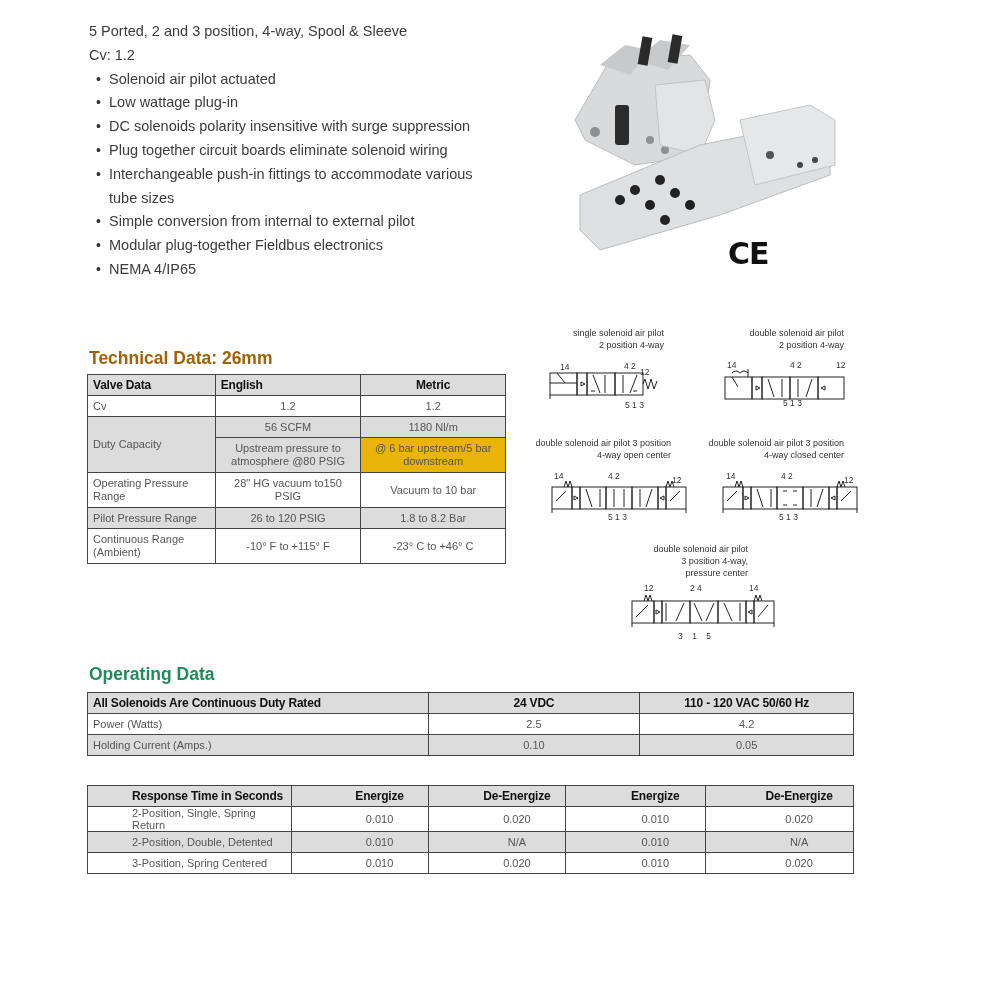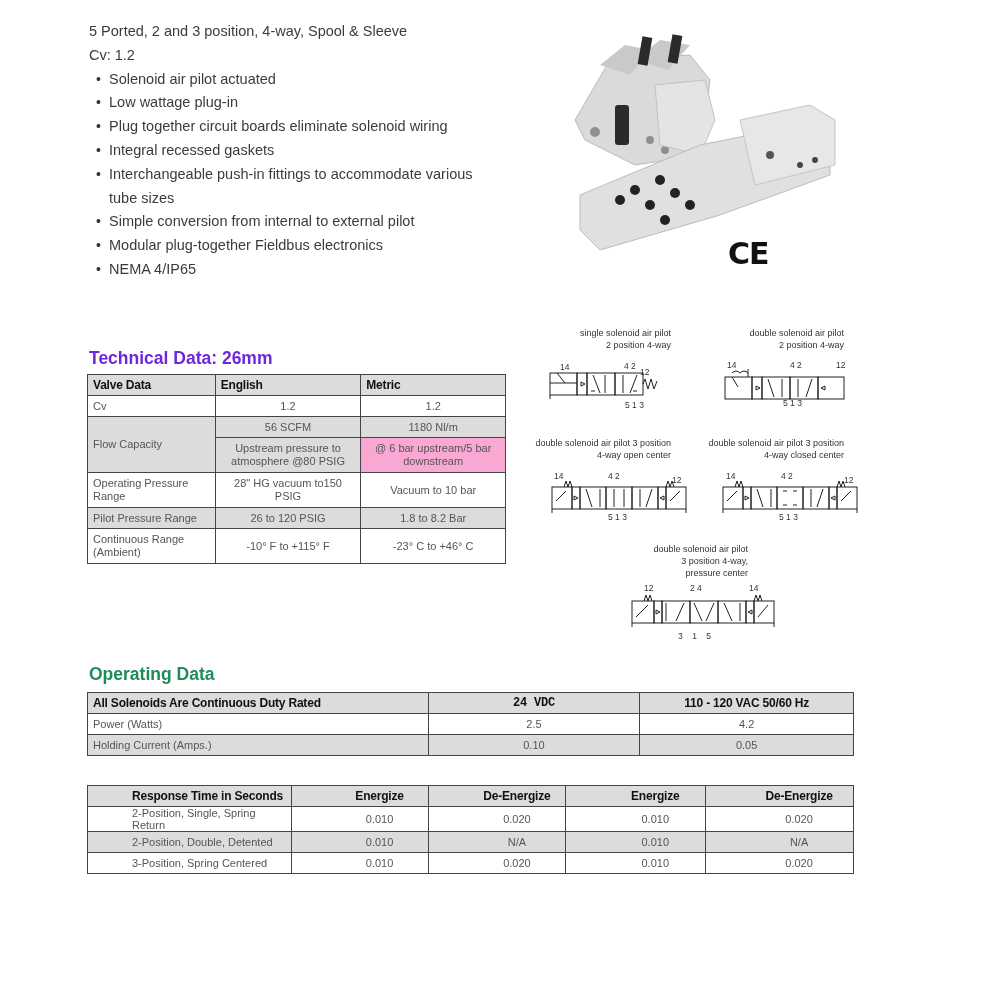--- a/index.html
+++ b/index.html
@@ -48,22 +48,22 @@
 </style>
 </head>
 <body>
 
 <div id="intro" class="abs">
   <div class="line">5 Ported, 2 and 3 position, 4-way, Spool &amp; Sleeve</div>
   <div class="line">Cv: 1.2</div>
   <ul>
     <li>Solenoid air pilot actuated</li>
     <li>Low wattage plug-in</li>
+    <li>DC solenoids polarity insensitive with surge suppression</li>
     <li>Plug together circuit boards eliminate solenoid wiring</li>
-    <li>Integral recessed gaskets</li>
     <li>Interchangeable push-in fittings to accommodate various</li>
     <div>tube sizes</div>
     <li>Simple conversion from internal to external pilot</li>
     <li>Modular plug-together Fieldbus electronics</li>
     <li>NEMA 4/IP65</li>
   </ul>
 </div>
 
 <svg id="product" class="abs" viewBox="0 0 320 260">
   <g>
@@ -88,67 +88,67 @@
     <circle cx="120" cy="155" r="5" fill="#222"></circle>
     <circle cx="135" cy="168" r="5" fill="#222"></circle>
     <circle cx="150" cy="180" r="5" fill="#222"></circle>
     <circle cx="230" cy="130" r="4" fill="#555"></circle>
     <circle cx="260" cy="140" r="3" fill="#444"></circle>
     <circle cx="275" cy="135" r="3" fill="#444"></circle>
   </g>
 </svg>
 <div id="ce-mark" class="abs">CE</div>
 
-<div id="tech-title" class="abs section-title" style="color: #6d28d9;">Technical Data: 26mm</div>
+<div id="tech-title" class="abs section-title" style="color: #a16207;">Technical Data: 26mm</div>
 <table id="tech-table">
   <colgroup>
       <col style="width:128px">
       <col style="width:146px">
       <col style="width:145px">
     </colgroup>
   <tbody>
       <tr>
     <th style="background: rgb(220, 220, 220);">Valve Data</th>
     <th style="background: rgb(220, 220, 220);">English</th>
-    <th style="background: rgb(220, 220, 220);">Metric</th>
+    <th style="background: rgb(220, 220, 220); text-align: center;">Metric</th>
   </tr>
   <tr>
     <td>Cv</td>
     <td class="c">1.2</td>
     <td class="c">1.2</td>
   </tr>
   <tr class="g">
-    <td rowspan="2" style="background: rgb(220, 220, 220);">Flow Capacity</td>
+    <td rowspan="2" style="background: rgb(220, 220, 220);">Duty Capacity</td>
     <td class="c" style="background: rgb(220, 220, 220);">56 SCFM</td>
     <td class="c" style="background: rgb(220, 220, 220);">1180 Nl/m</td>
   </tr>
   <tr class="g">
     <td class="c" style="height: 34px; background: rgb(220, 220, 220);">Upstream pressure to atmosphere @80 PSIG</td>
-    <td class="c" style="background: #f9a8d4;">@ 6 bar upstream/5 bar downstream</td>
+    <td class="c" style="background: #eab308;">@ 6 bar upstream/5 bar downstream</td>
   </tr>
   <tr>
     <td style="height:34px">Operating Pressure Range</td>
     <td class="c">28" HG vacuum to150 PSIG</td>
     <td class="c">Vacuum to 10 bar</td>
   </tr>
   <tr class="g">
     <td style="background: rgb(220, 220, 220);">Pilot Pressure Range</td>
     <td class="c" style="background: rgb(220, 220, 220);">26 to 120 PSIG</td>
     <td class="c" style="background: rgb(220, 220, 220);">1.8 to 8.2 Bar</td>
   </tr>
   <tr>
     <td style="height:34px">Continuous Range (Ambient)</td>
     <td class="c">-10° F to +115° F</td>
     <td class="c">-23° C to +46° C</td>
   </tr>
 </tbody>
   </table>
 
 <div class="diag" style="left:545px;top:327px;width:140px;height:85px;">
-  <div class="diag-cap" style="right:14px;top:0;">
+  <div class="diag-cap" style="right:21px;top:0;">
     <div>single solenoid air pilot</div>
     <div>2 position 4-way</div>
   </div>
   <span class="port" style="left:15px;top:35px;">14</span>
   <span class="port" style="left:79px;top:34px;">4  2</span>
   <span class="port" style="left:95px;top:40px;">12</span>
   <span class="port" style="left:80px;top:73px;">5 1 3</span>
   <svg class="sym" style="left:0;top:44px" width="115" height="30" viewBox="0 0 115 30">
     <g fill="none" stroke="#222" stroke-width="1">
       <rect x="5" y="2" width="27" height="22"></rect>
@@ -313,21 +313,21 @@
 <div id="op-title" class="abs section-title" style="color: rgb(31, 138, 90);">Operating Data</div>
 <table id="elec-table">
   <colgroup>
       <col style="width:341px">
       <col style="width:212px">
       <col style="width:214px">
     </colgroup>
   <tbody>
       <tr>
     <th style="background: rgb(220, 220, 220);">All Solenoids Are Continuous Duty Rated</th>
-    <th class="c" style="background: rgb(220, 220, 220); font-family: Liberation Mono, monospace;">24 VDC</th>
+    <th class="c" style="background: rgb(220, 220, 220);">24 VDC</th>
     <th class="c" style="background: rgb(220, 220, 220);">110 - 120 VAC 50/60 Hz</th>
   </tr>
   <tr>
     <td>Power (Watts)</td>
     <td class="c">2.5</td>
     <td class="c">4.2</td>
   </tr>
   <tr class="g">
     <td style="background: rgb(220, 220, 220);">Holding Current (Amps.)</td>
     <td class="c" style="background: rgb(220, 220, 220);">0.10</td>

